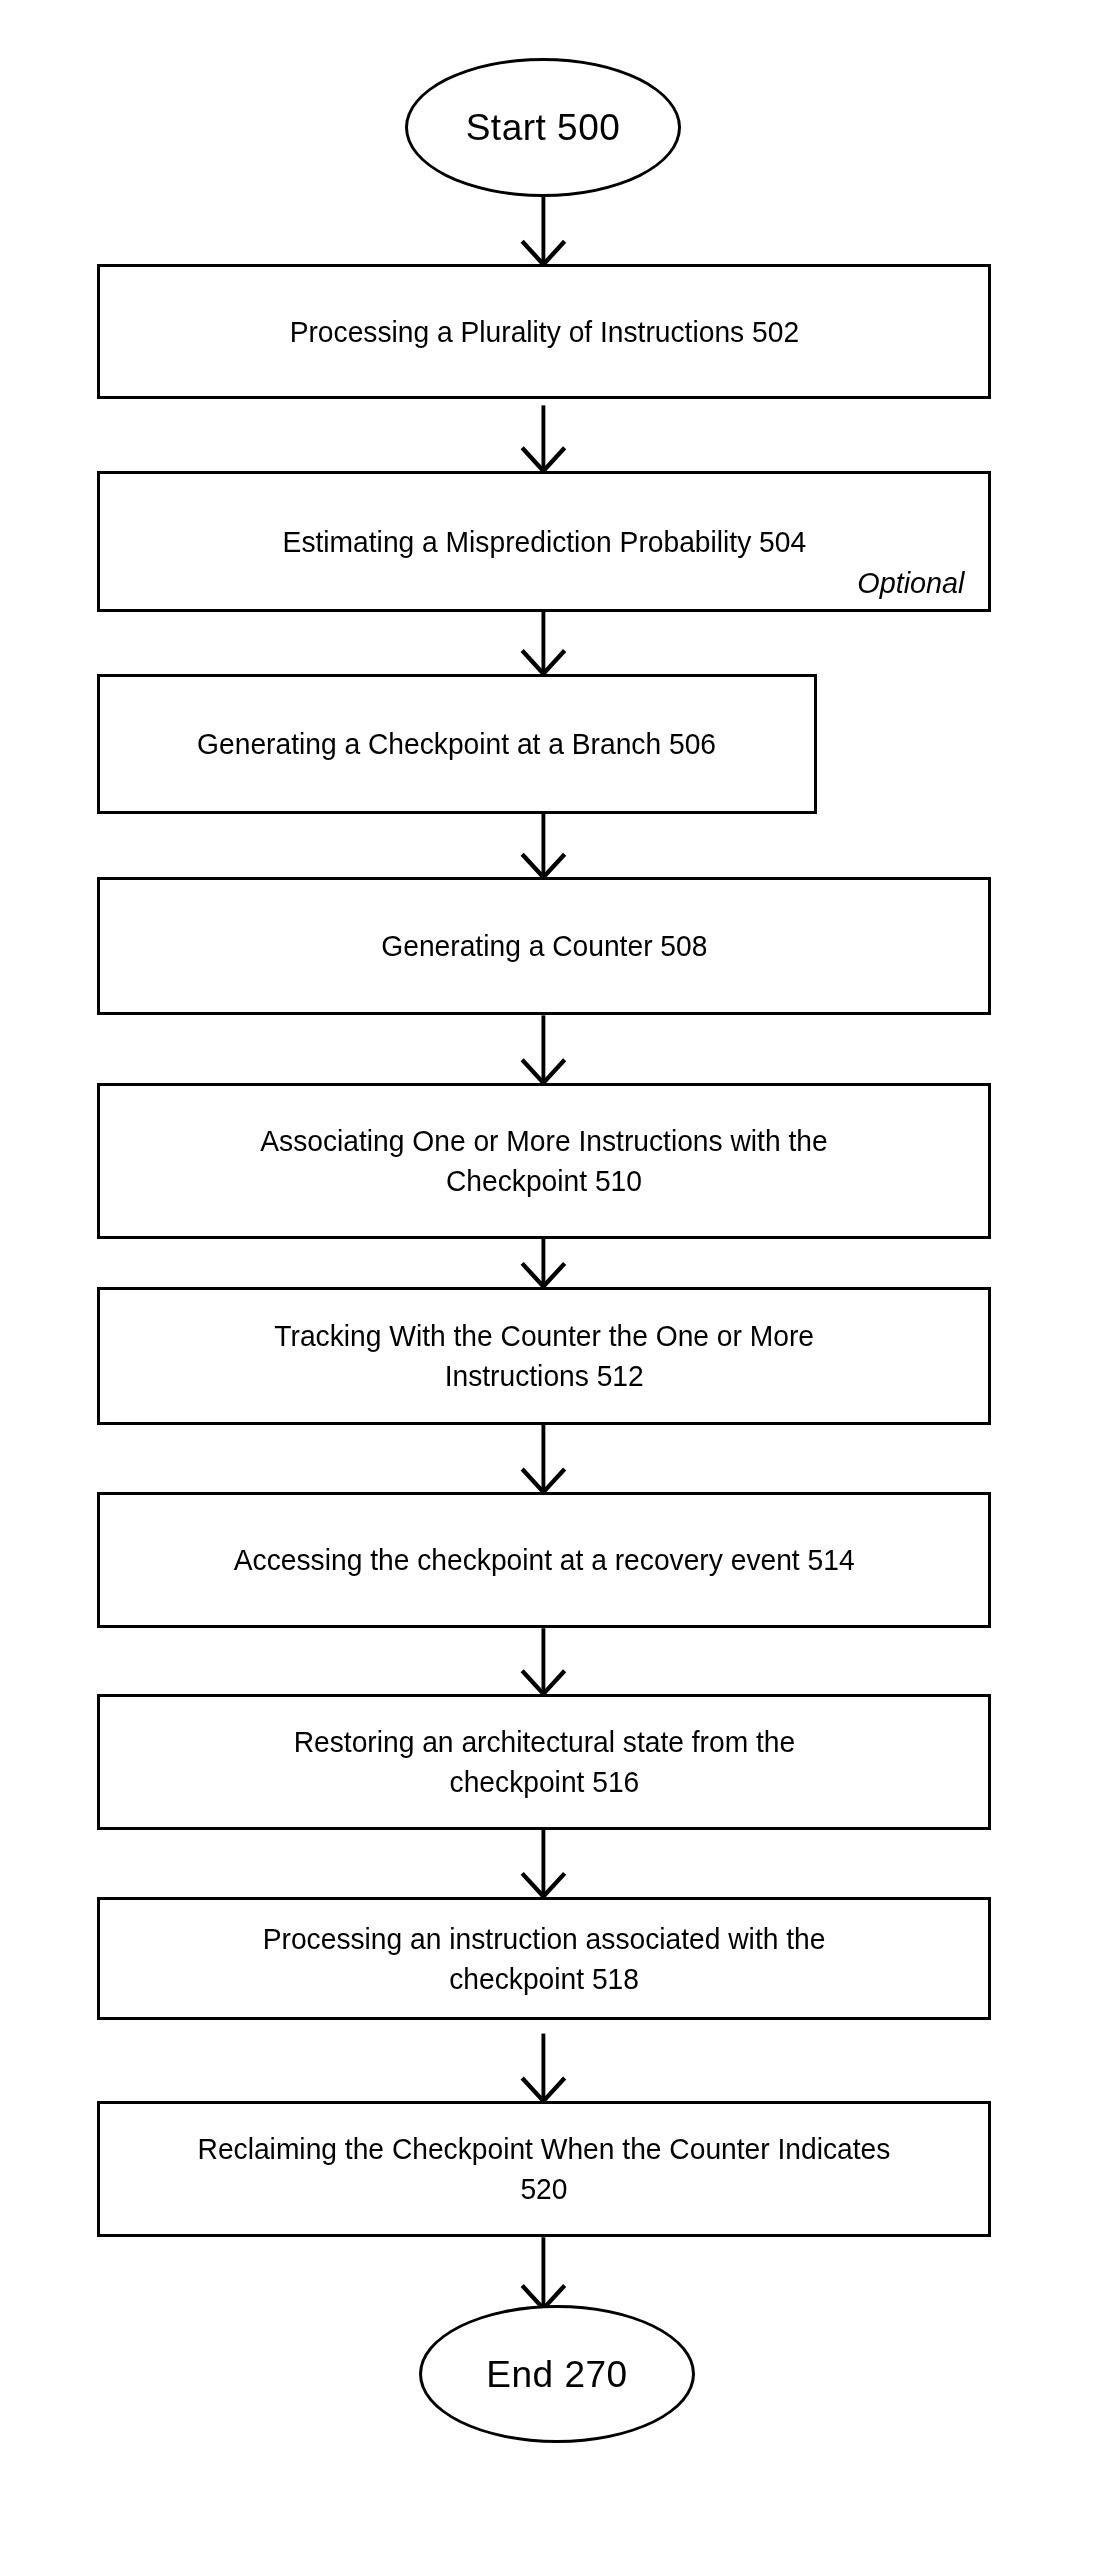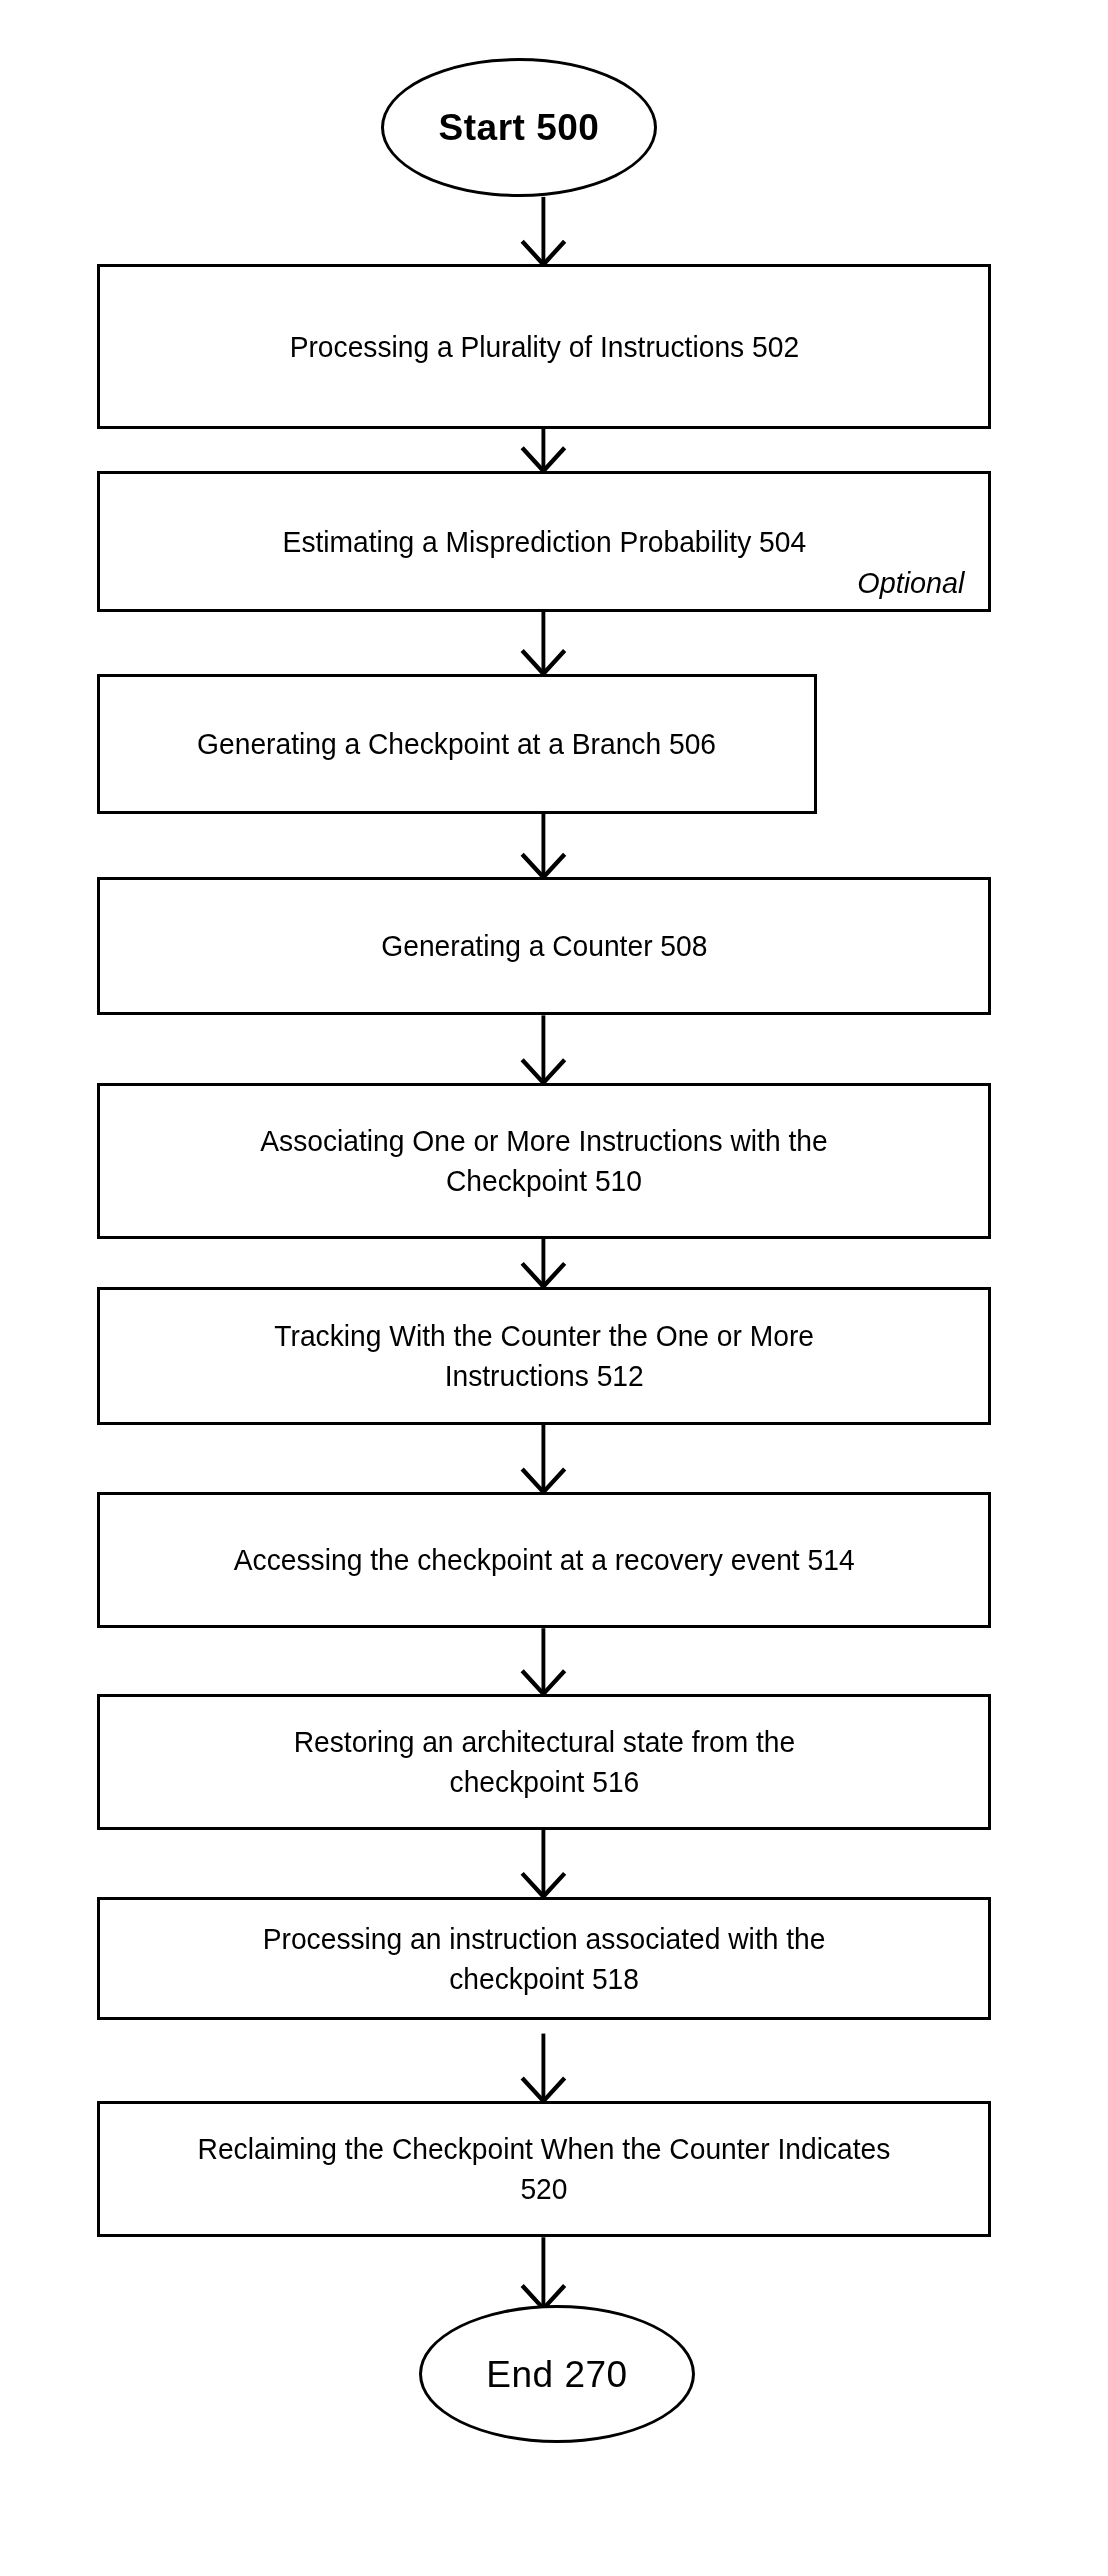--- a/index.html
+++ b/index.html
@@ -108,25 +108,25 @@
         <path d="M 541 1731 L 563 1755 L 585 1731" stroke="#000" stroke-width="4.5" fill="none" stroke-linecap="butt"></path>
         <line x1="563" y1="1896" x2="563" y2="1965"></line>
         <path d="M 541 1941 L 563 1965 L 585 1941" stroke="#000" stroke-width="4.5" fill="none" stroke-linecap="butt"></path>
         <line x1="563" y1="2107" x2="563" y2="2177"></line>
         <path d="M 541 2153 L 563 2177 L 585 2153" stroke="#000" stroke-width="4.5" fill="none" stroke-linecap="butt"></path>
         <line x1="563" y1="2318" x2="563" y2="2392"></line>
         <path d="M 541 2368 L 563 2392 L 585 2368" stroke="#000" stroke-width="4.5" fill="none" stroke-linecap="butt"></path>
       </g>
   </svg>
 
-  <div class="terminal" style="left:381px; top:58px; width:276px; height:139px;font-weight:bold;">
+  <div class="terminal" style="left:405px; top:58px; width:276px; height:139px;">
     <span class="term-label">Start 500</span>
   </div>
 
-  <div class="process" style="left:97px; top:264px; width:894px; height:165px;">
+  <div class="process" style="left:97px; top:264px; width:894px; height:135px;">
     <span class="proc-label">Processing a Plurality of Instructions 502</span>
   </div>
 
   <div class="process" style="left:97px; top:471px; width:894px; height:141px;">
     <span class="proc-label">Estimating a Misprediction Probability 504</span>
     <span class="proc-sublabel">Optional</span>
   </div>
 
   <div class="process" style="left:97px; top:674px; width:720px; height:140px;">
     <span class="proc-label">Generating a Checkpoint at a Branch 506</span>

